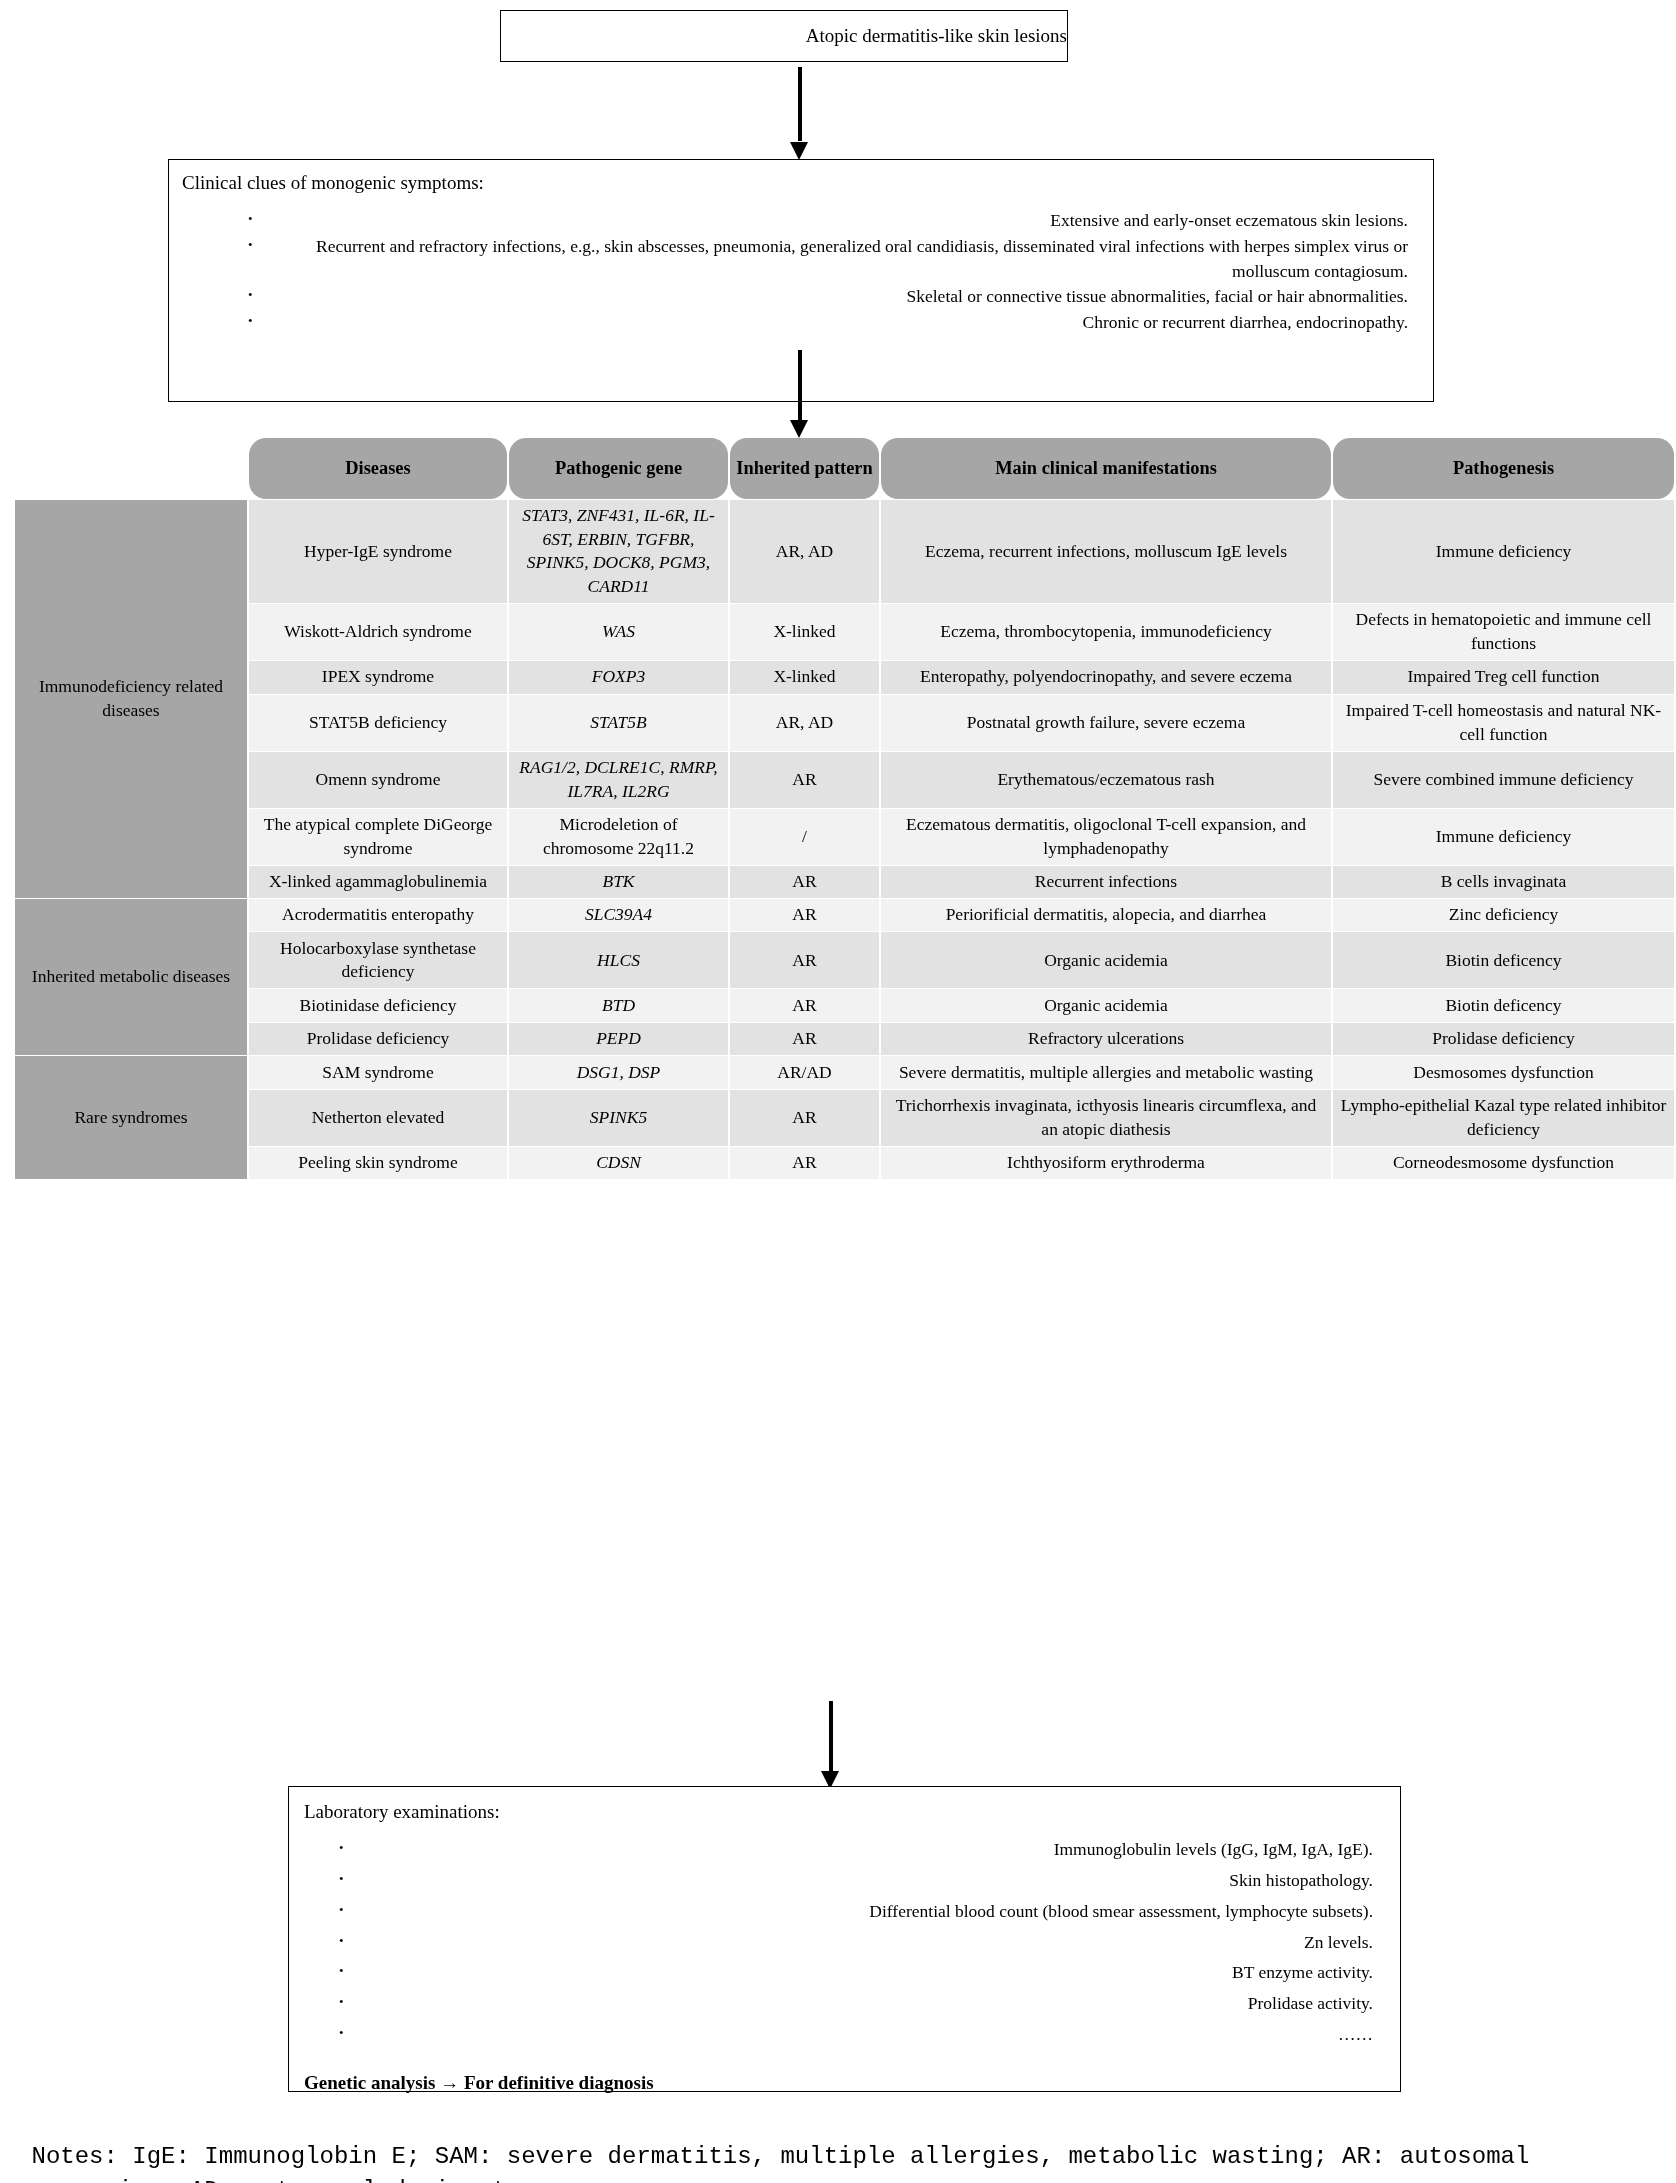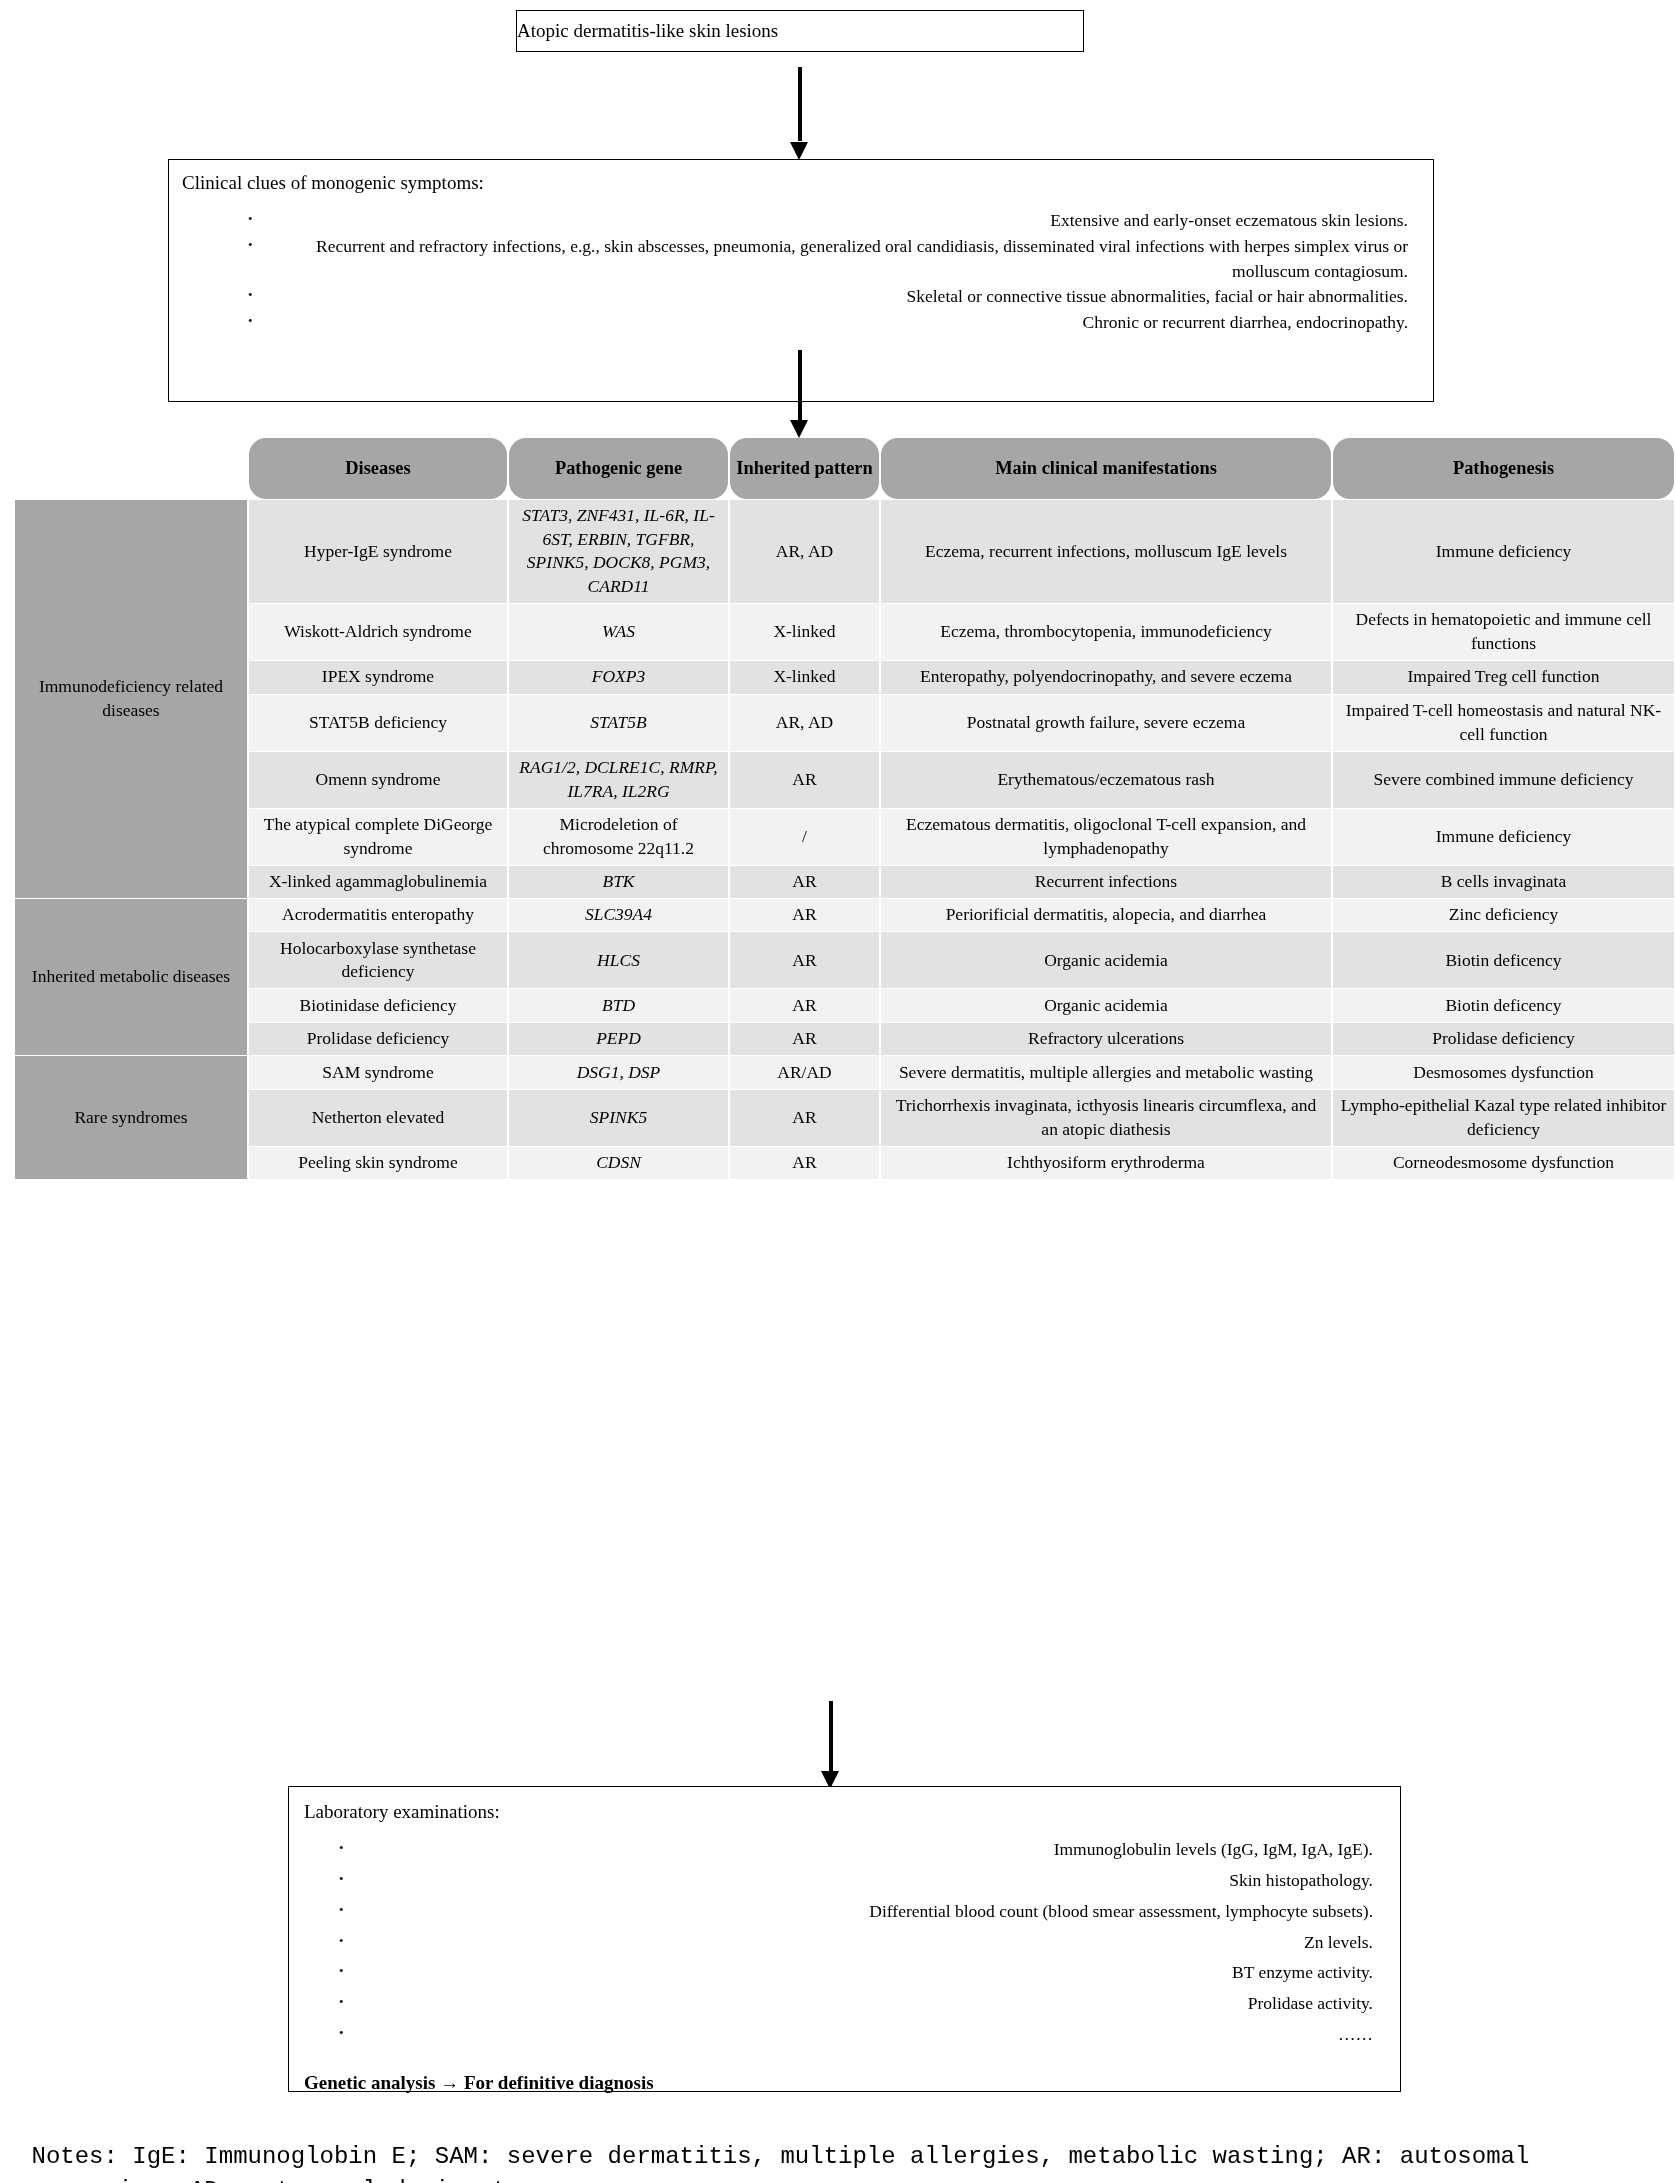--- a/index.html
+++ b/index.html
@@ -23,27 +23,27 @@
     background: #ffffff;
     box-sizing: border-box;
   }
   .flowbox-title {
     font-size: 19px;
     line-height: 1.25;
     white-space: nowrap;
   }
 
   #top-box {
-    left: 516px;
+    left: 500px;
     top: 9.6px;
     width: 568px;
-    height: 42px;
+    height: 52px;
     display: flex;
     align-items: center;
-    justify-content: flex-start;
+    justify-content: flex-end;
   }
 
   #clues-box {
     left: 168px;
     top: 159px;
     width: 1266px;
     height: 243px;
     padding: 11.4px 13px 8.7px 13px;
   }
 

